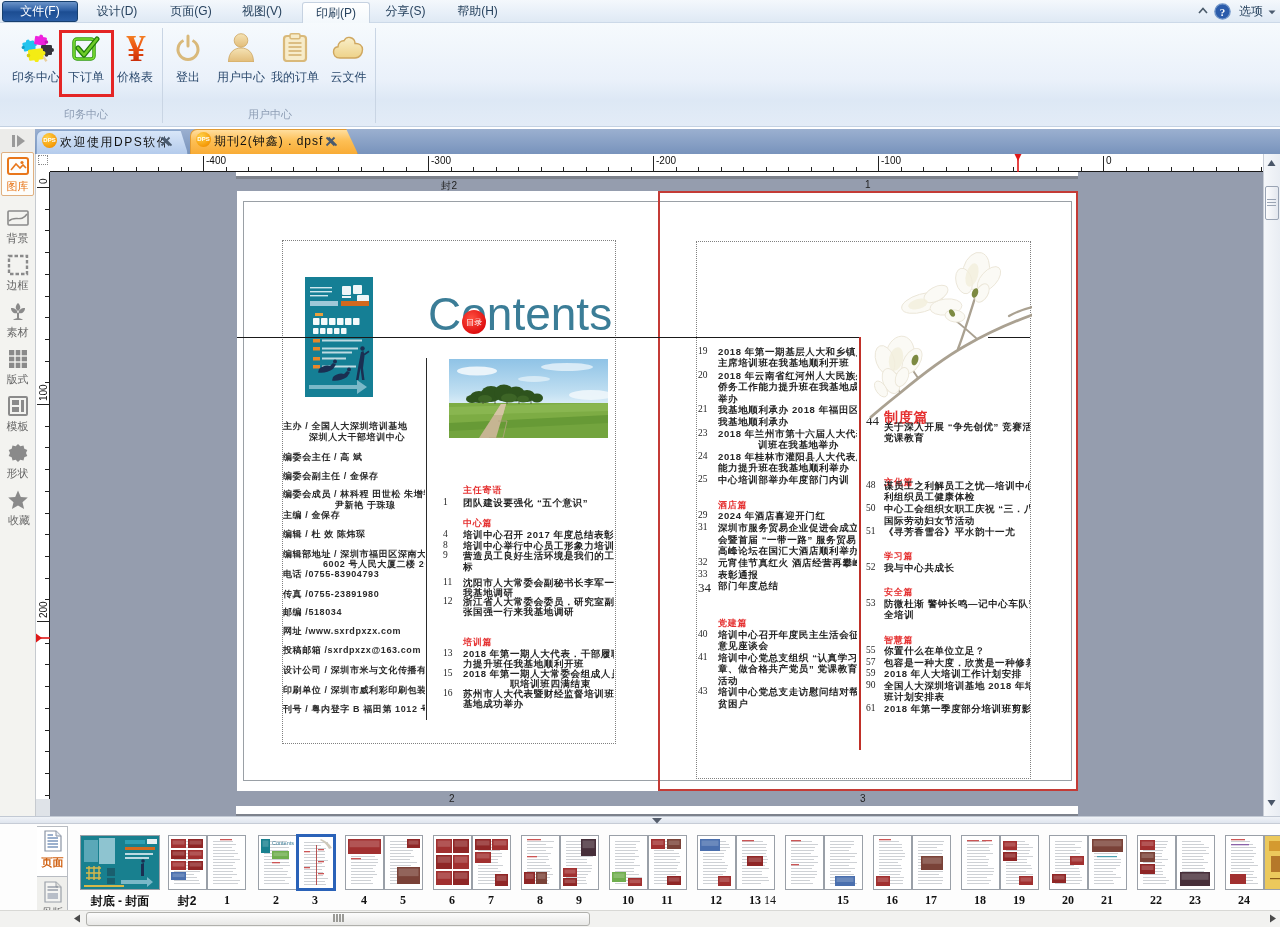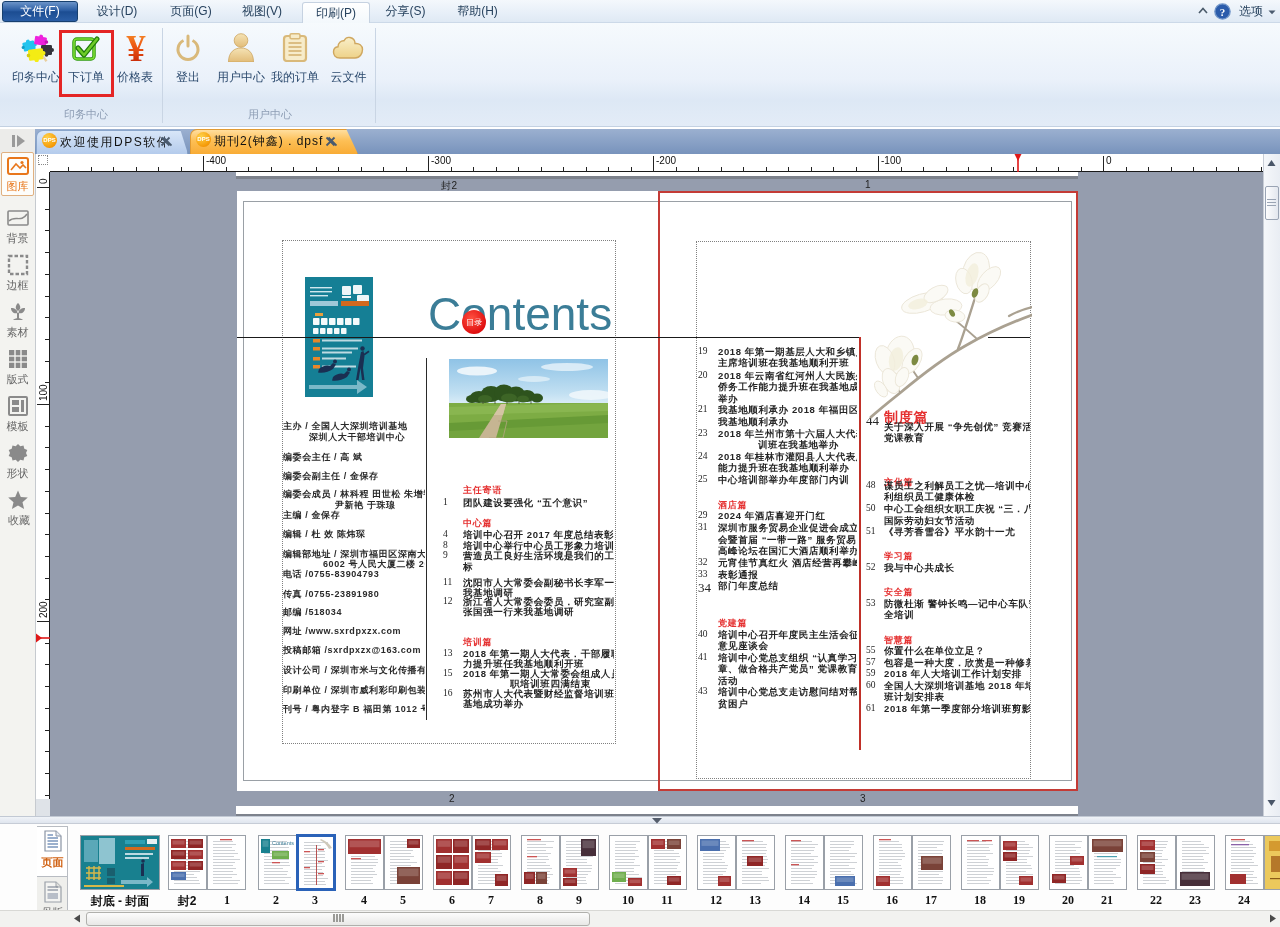--- a/index.html
+++ b/index.html
@@ -556,21 +556,21 @@
     <div class="abs ser" style="left:866px;top:597.5px;font-size:9.5px;color:#252525;">53</div>
     <div class="abs" style="left:884px;top:597.5px;font-size:9.5px;color:#252525;white-space:nowrap;letter-spacing:0.6px;font-weight:bold;width:146px;overflow:hidden;">防微杜渐 警钟长鸣—记中心车队安</div>
     <div class="abs" style="left:884px;top:609px;font-size:9.5px;color:#252525;white-space:nowrap;letter-spacing:0.6px;font-weight:bold;width:146px;overflow:hidden;">全培训</div>
     <div class="abs" style="left:884px;top:633.5px;font-size:9px;color:#e53030;font-weight:bold;white-space:nowrap;letter-spacing:0.8px;">智慧篇</div>
     <div class="abs ser" style="left:866px;top:645px;font-size:9.5px;color:#252525;">55</div>
     <div class="abs" style="left:884px;top:645px;font-size:9.5px;color:#252525;white-space:nowrap;letter-spacing:0.6px;font-weight:bold;width:146px;overflow:hidden;">你置什么在单位立足？</div>
     <div class="abs ser" style="left:866px;top:656.5px;font-size:9.5px;color:#252525;">57</div>
     <div class="abs" style="left:884px;top:656.5px;font-size:9.5px;color:#252525;white-space:nowrap;letter-spacing:0.6px;font-weight:bold;width:146px;overflow:hidden;">包容是一种大度．欣赏是一种修养</div>
     <div class="abs ser" style="left:866px;top:668px;font-size:9.5px;color:#252525;">59</div>
     <div class="abs" style="left:884px;top:668px;font-size:9.5px;color:#252525;white-space:nowrap;letter-spacing:0.6px;font-weight:bold;width:146px;overflow:hidden;">2018 年人大培训工作计划安排</div>
-    <div class="abs ser" style="left:866px;top:679.5px;font-size:9.5px;color:#252525;">60</div>
+    <div class="abs ser" style="left:866px;top:679.5px;font-size:9.5px;color:#252525;">90</div>
     <div class="abs" style="left:884px;top:679.5px;font-size:9.5px;color:#252525;white-space:nowrap;letter-spacing:0.6px;font-weight:bold;width:146px;overflow:hidden;">全国人大深圳培训基地 2018 年培训</div>
     <div class="abs" style="left:884px;top:691px;font-size:9.5px;color:#252525;white-space:nowrap;letter-spacing:0.6px;font-weight:bold;width:146px;overflow:hidden;">班计划安排表</div>
     <div class="abs ser" style="left:866px;top:702.5px;font-size:9.5px;color:#252525;">61</div>
     <div class="abs" style="left:884px;top:702.5px;font-size:9.5px;color:#252525;white-space:nowrap;letter-spacing:0.6px;font-weight:bold;width:146px;overflow:hidden;">2018 年第一季度部分培训班剪影</div>
 <div class="abs" style="left:696px;top:241px;width:335px;height:538px;border:1px dotted #808080;"></div>
 <div class="abs" style="left:859px;top:337px;width:1.5px;height:413px;background:#c03028;"></div>
 <div class="abs" style="left:858px;top:241px;width:174px;height:193px;">
       <svg width="174" height="193" viewBox="0 0 174 193">
 <g stroke="#aaa191" fill="none" stroke-linecap="round">
 <path d="M174 74 C152 82 128 93 107 105 C84 118 60 137 42 152 C32 160 22 168 13 176" stroke-width="2.8"></path>
@@ -1065,21 +1065,21 @@
         <rect x="5" y="32" width="25" height="0.9" fill="#c9ccd1"></rect>
         <rect x="5" y="35" width="21" height="0.9" fill="#c9ccd1"></rect>
         <rect x="5" y="38" width="24" height="0.9" fill="#c9ccd1"></rect>
         <rect x="5" y="41" width="21" height="0.9" fill="#c9ccd1"></rect>
         <rect x="5" y="44" width="24" height="0.9" fill="#c9ccd1"></rect>
         <rect x="5" y="47" width="27" height="0.9" fill="#c9ccd1"></rect>
         <rect x="10" y="40" width="20" height="10" fill="#4a6fae"></rect>
         <rect x="11.5" y="41.5" width="17" height="4.5" fill="#fff" opacity="0.18"></rect>
       </svg>
     </div>
-    <div class="abs" style="left:764px;top:893px;width:80px;font-size:12px;font-weight:bold;color:#111;text-align:center;white-space:nowrap;font-family:Liberation Serif,serif;">14</div>
+    <div class="abs" style="left:764px;top:893px;width:80px;font-size:12px;font-weight:normal;color:#111;white-space:nowrap;font-family:Liberation Serif,serif;">14</div>
     <div class="abs" style="left:803px;top:893px;width:80px;font-size:12px;font-weight:bold;color:#111;text-align:center;white-space:nowrap;font-family:Liberation Serif,serif;">15</div>
     <div class="abs" style="left:873px;top:835px;width:39px;height:55px;background:#fff;border:1px solid #9aa0a8;overflow:hidden;">
       <svg width="37" height="53">
         <rect x="5" y="5" width="20" height="0.9" fill="#c9ccd1"></rect>
         <rect x="5" y="8" width="23" height="0.9" fill="#c9ccd1"></rect>
         <rect x="5" y="11" width="23" height="0.9" fill="#c9ccd1"></rect>
         <rect x="5" y="14" width="24" height="0.9" fill="#c9ccd1"></rect>
         <rect x="5" y="17" width="26" height="0.9" fill="#c9ccd1"></rect>
         <rect x="5" y="20" width="26" height="0.9" fill="#c9ccd1"></rect>
         <rect x="5" y="23" width="23" height="0.9" fill="#c9ccd1"></rect>

